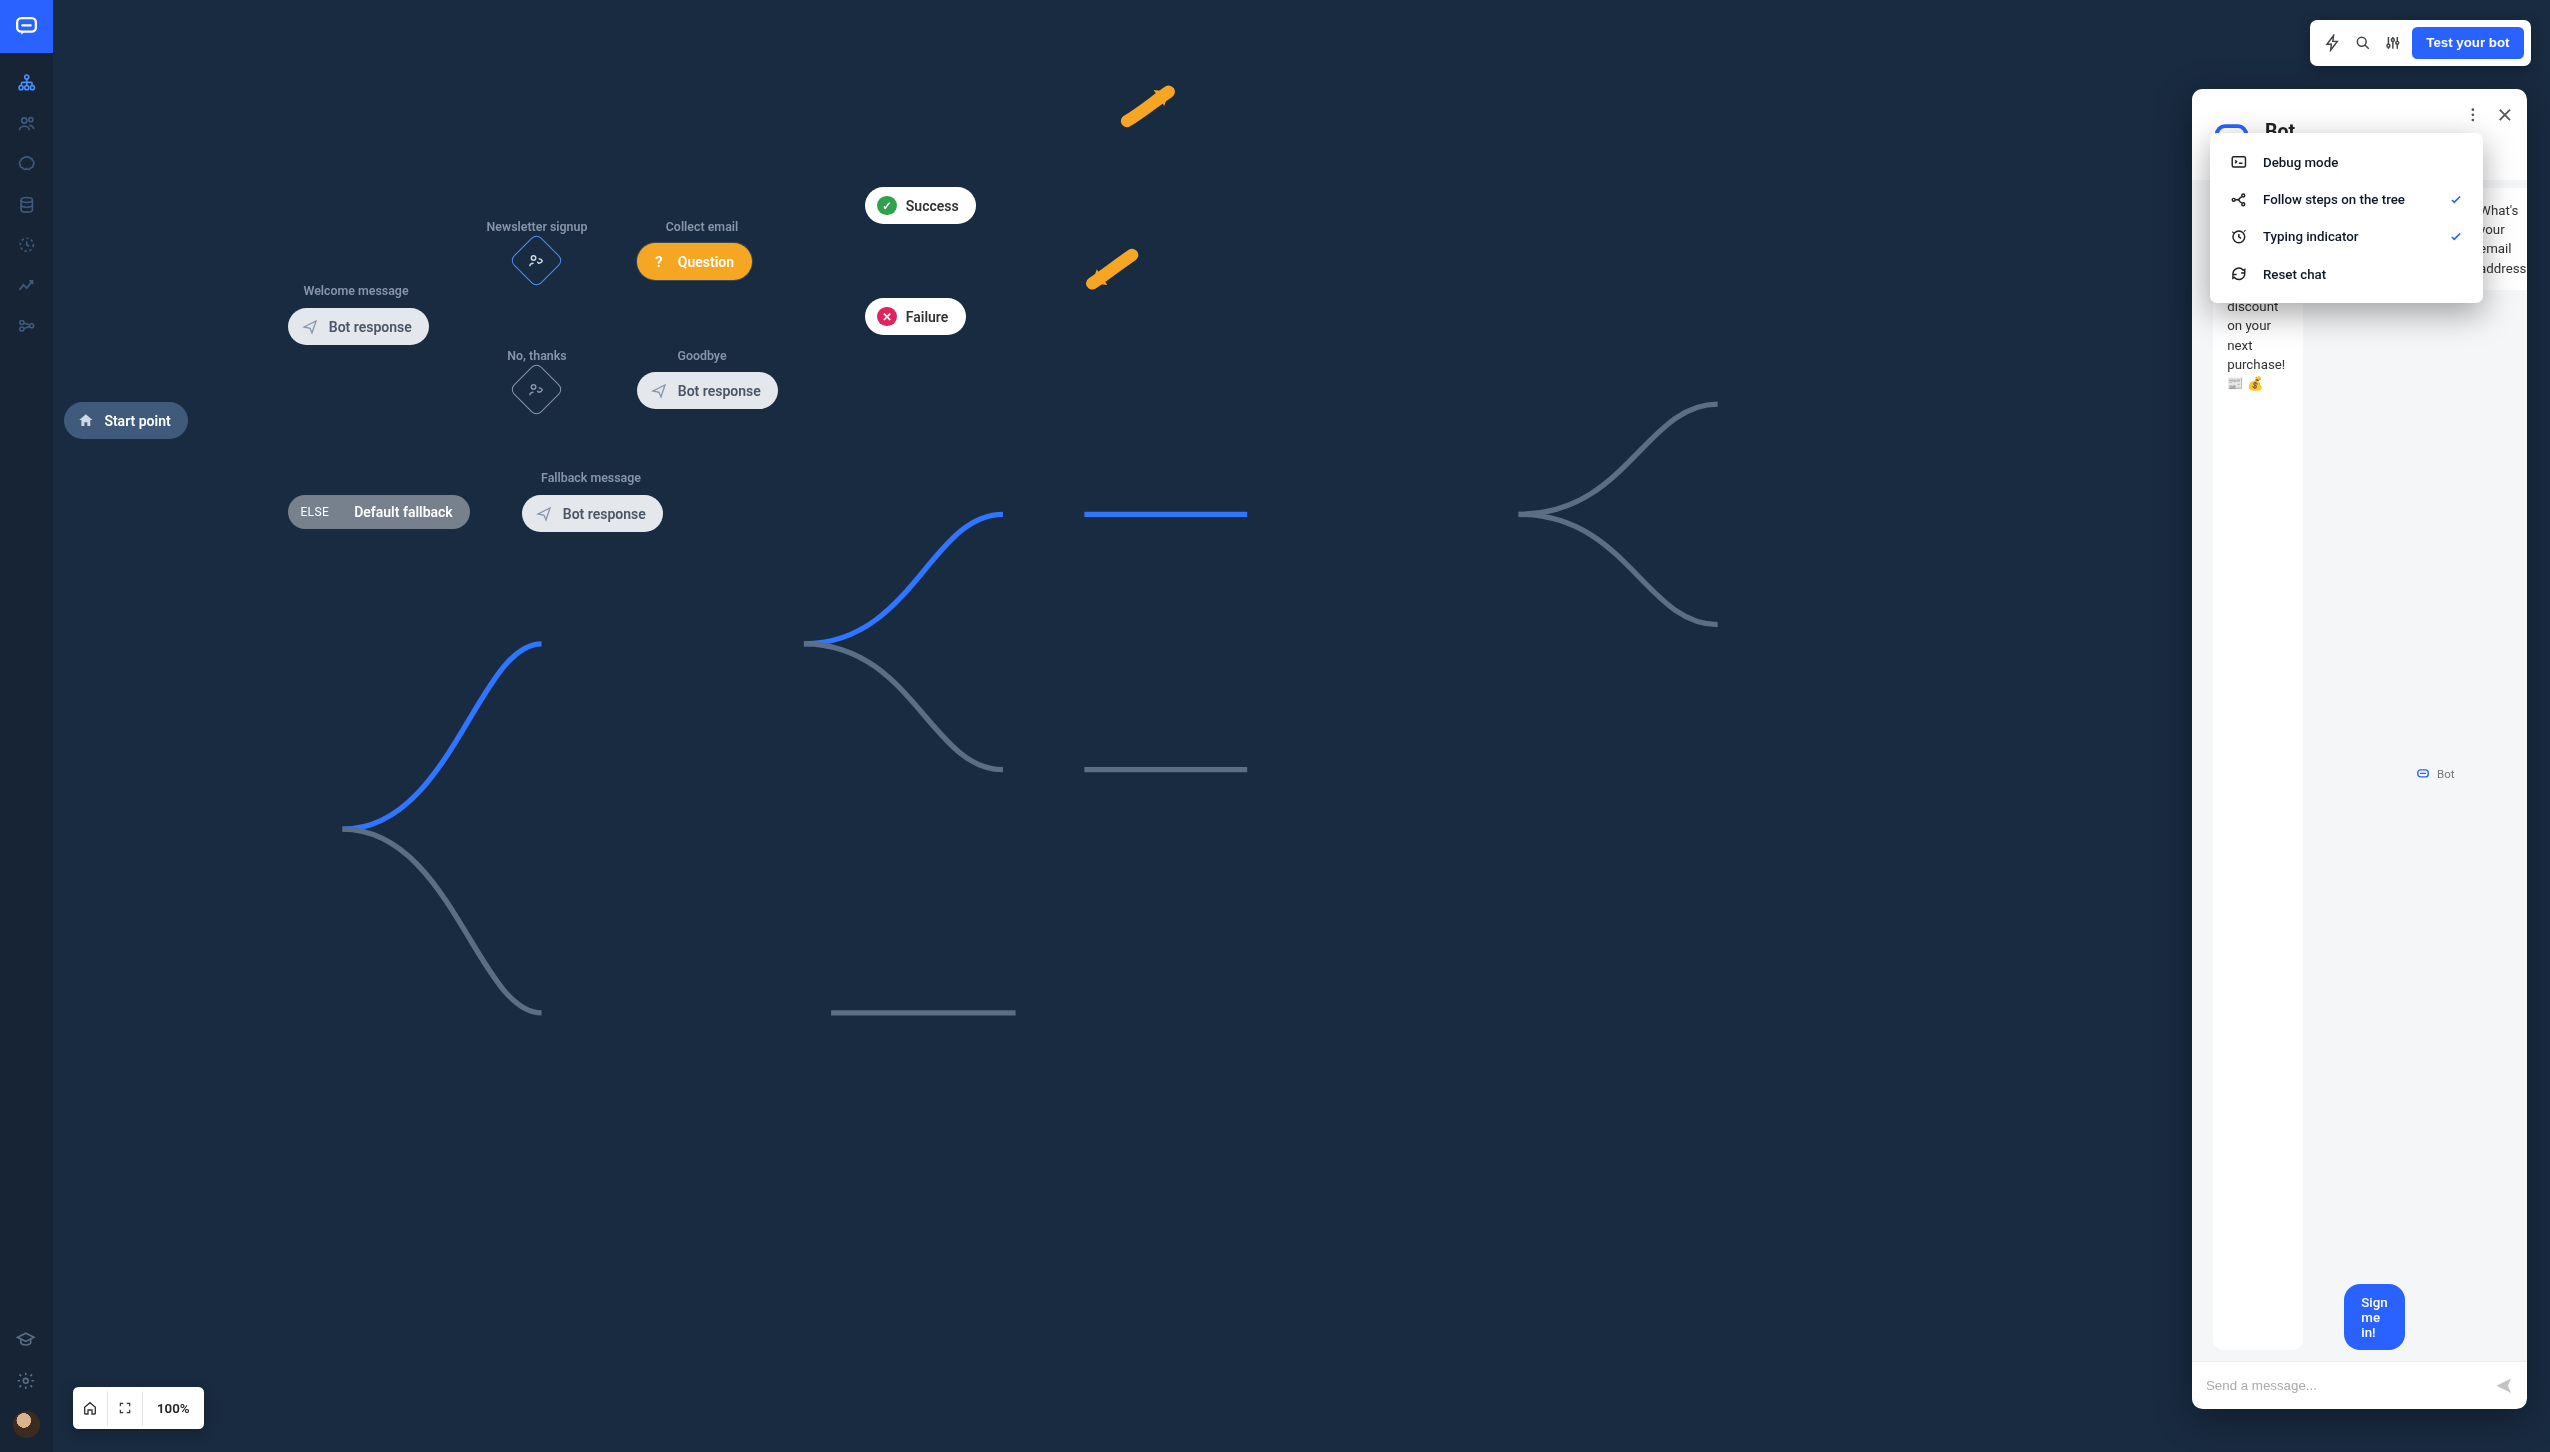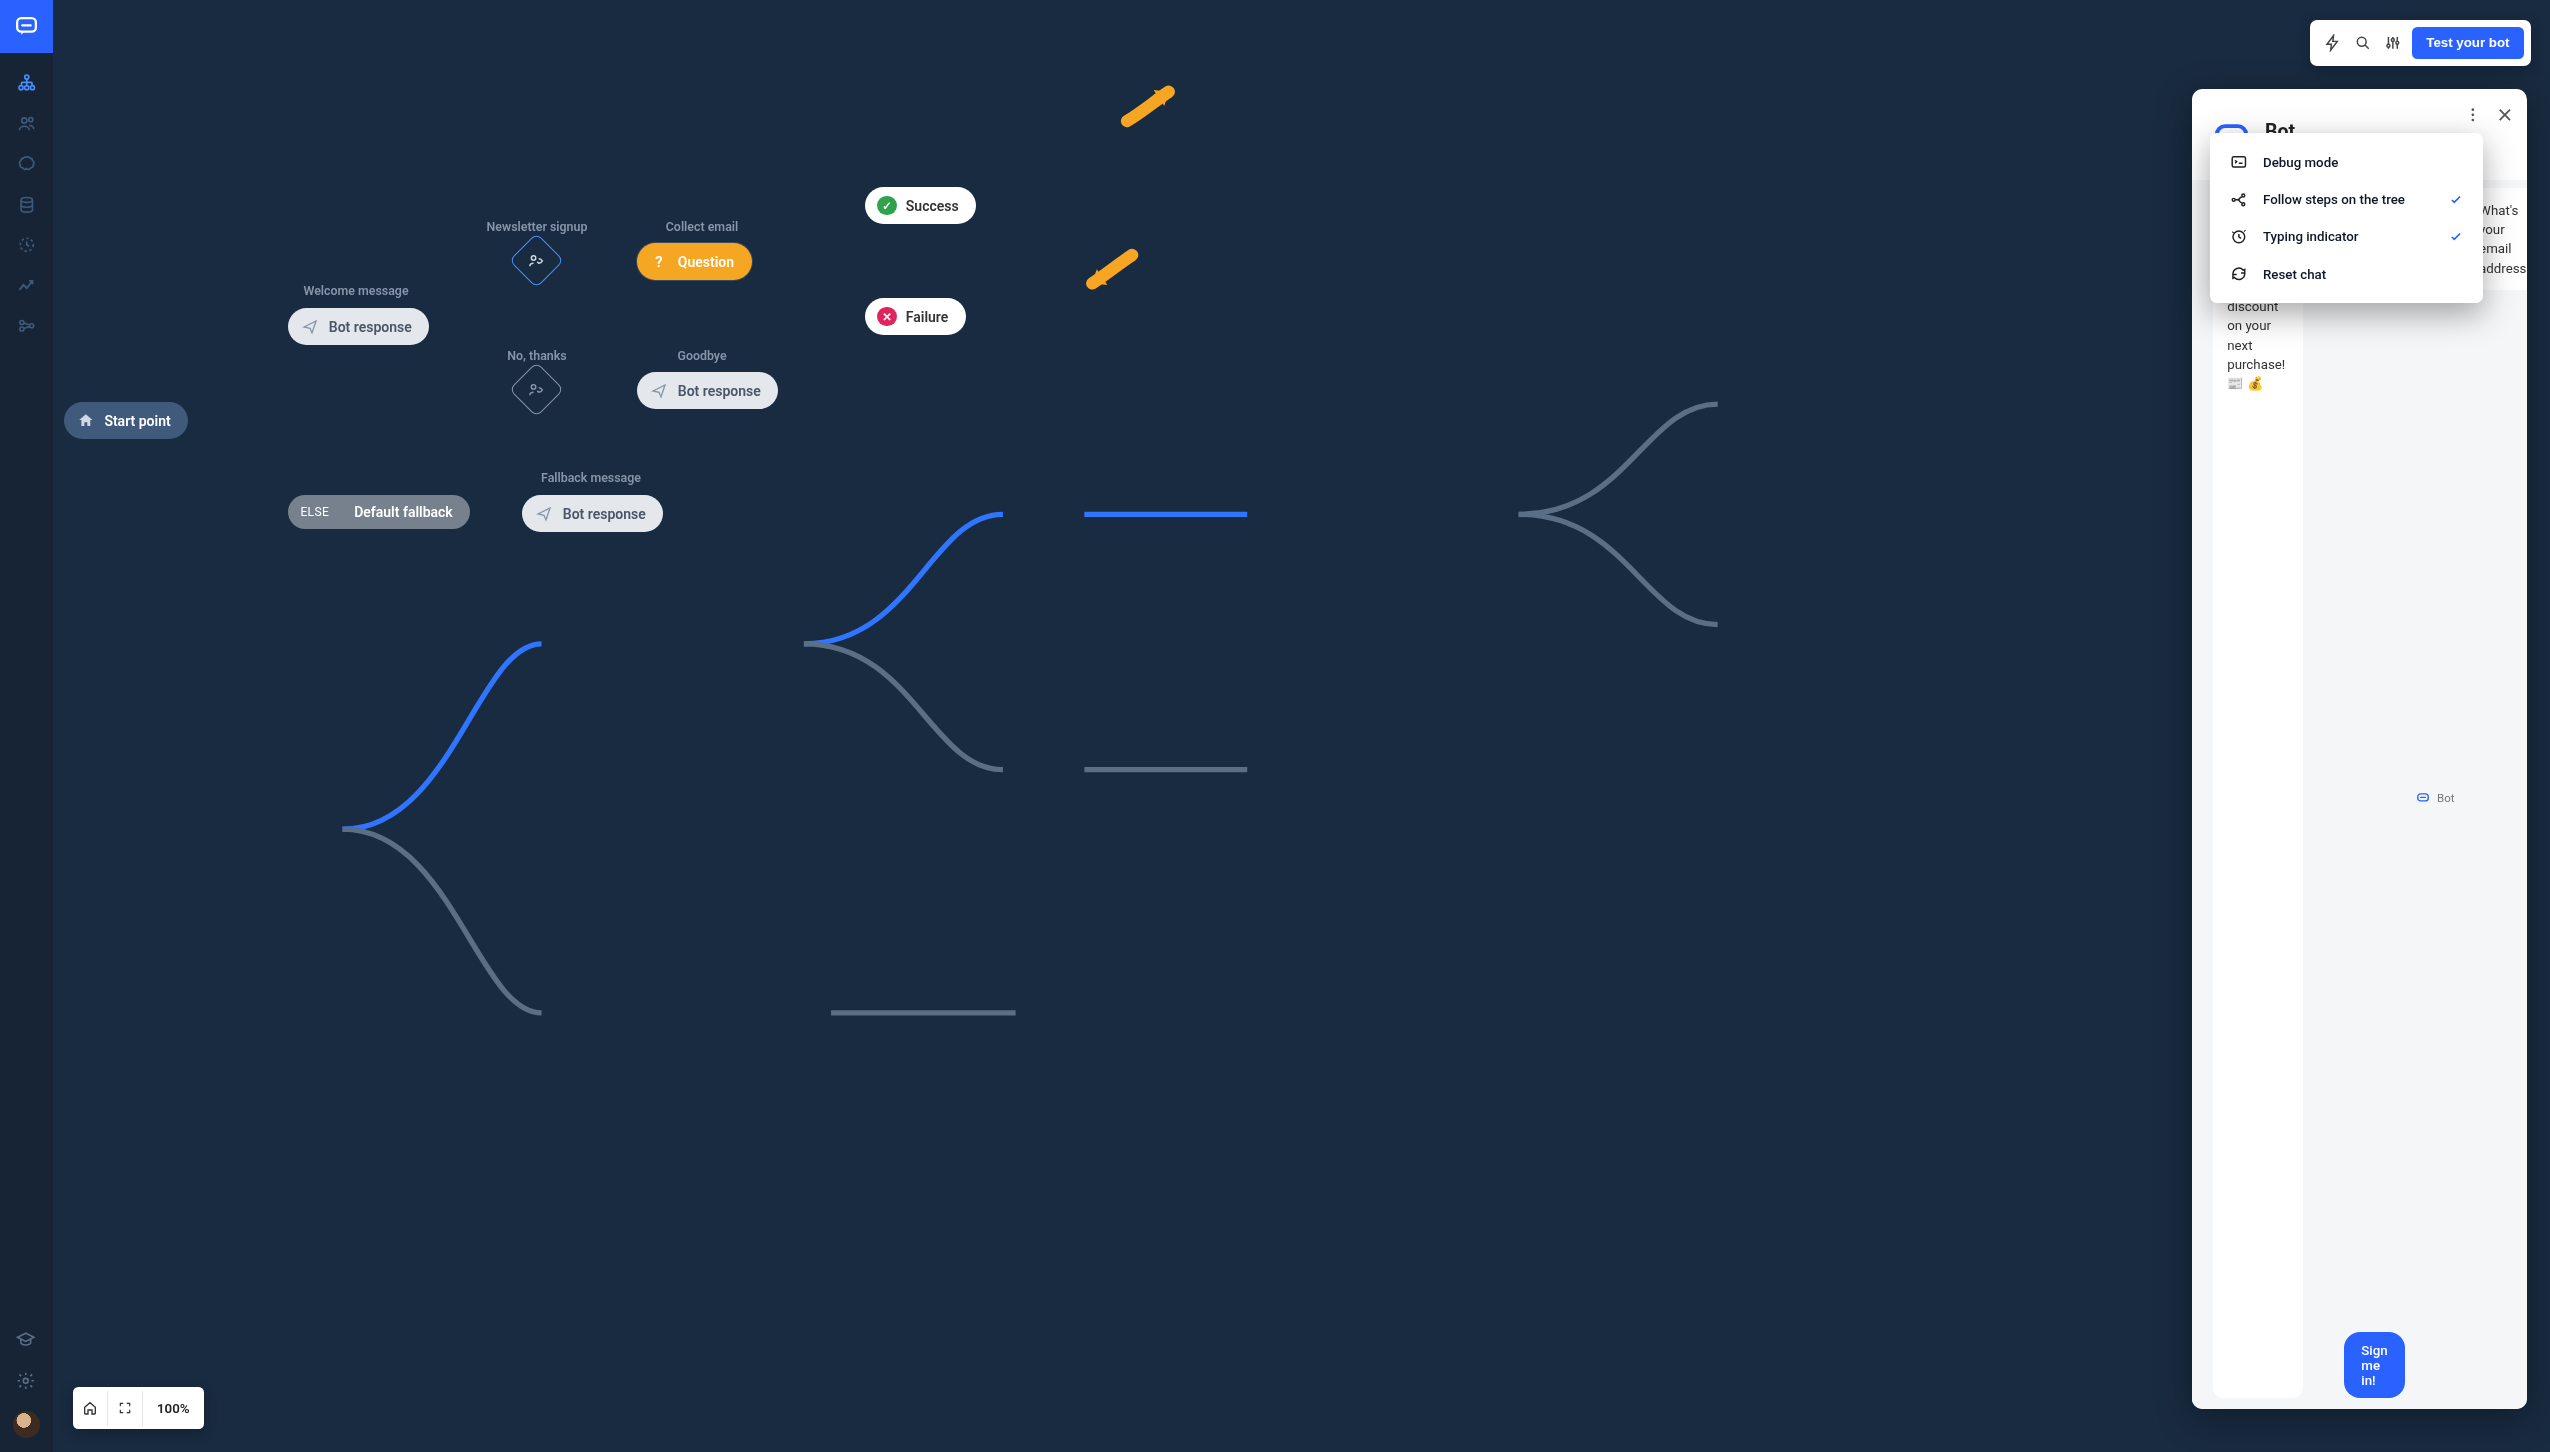--- a/index.html
+++ b/index.html
@@ -490,20 +490,28 @@
       <span class="mini-logo">
         <svg viewBox="0 0 24 24" width="14" height="14" fill="none">
             <rect x="3" y="5" width="18" height="12" rx="5" stroke="#2962ff" stroke-width="2.4"></rect>
             <path d="M8 11h8" stroke="#2962ff" stroke-width="2.4" stroke-linecap="round"></path>
           </svg>
       </span>
       <span class="bot-name">Bot</span>
     </div>
     <div class="bubble-bot" style="align-self:flex-start; max-width:75%;">What's your email address?</div>
   </div>
+  <div class="chat-input-bar">
+    <input type="text" placeholder="Send a message..." style="">
+    <div class="send-btn">
+      <svg viewBox="0 0 24 24" width="19.5" height="19.5" fill="currentColor">
+          <path d="M3 12l18-9-4 9 4 9z"></path>
+        </svg>
+    </div>
+  </div>
 </div>
 
 <div class="dropdown-menu">
   <div class="menu-item">
     <span class="mi-icon">
       <svg viewBox="0 0 24 24" width="17.7" height="17.7" fill="none" stroke="#222" stroke-width="2">
           <rect x="3" y="5" width="18" height="14" rx="2"></rect>
           <path d="M7 10l2 2-2 2M12 14h5"></path>
         </svg>
     </span>

